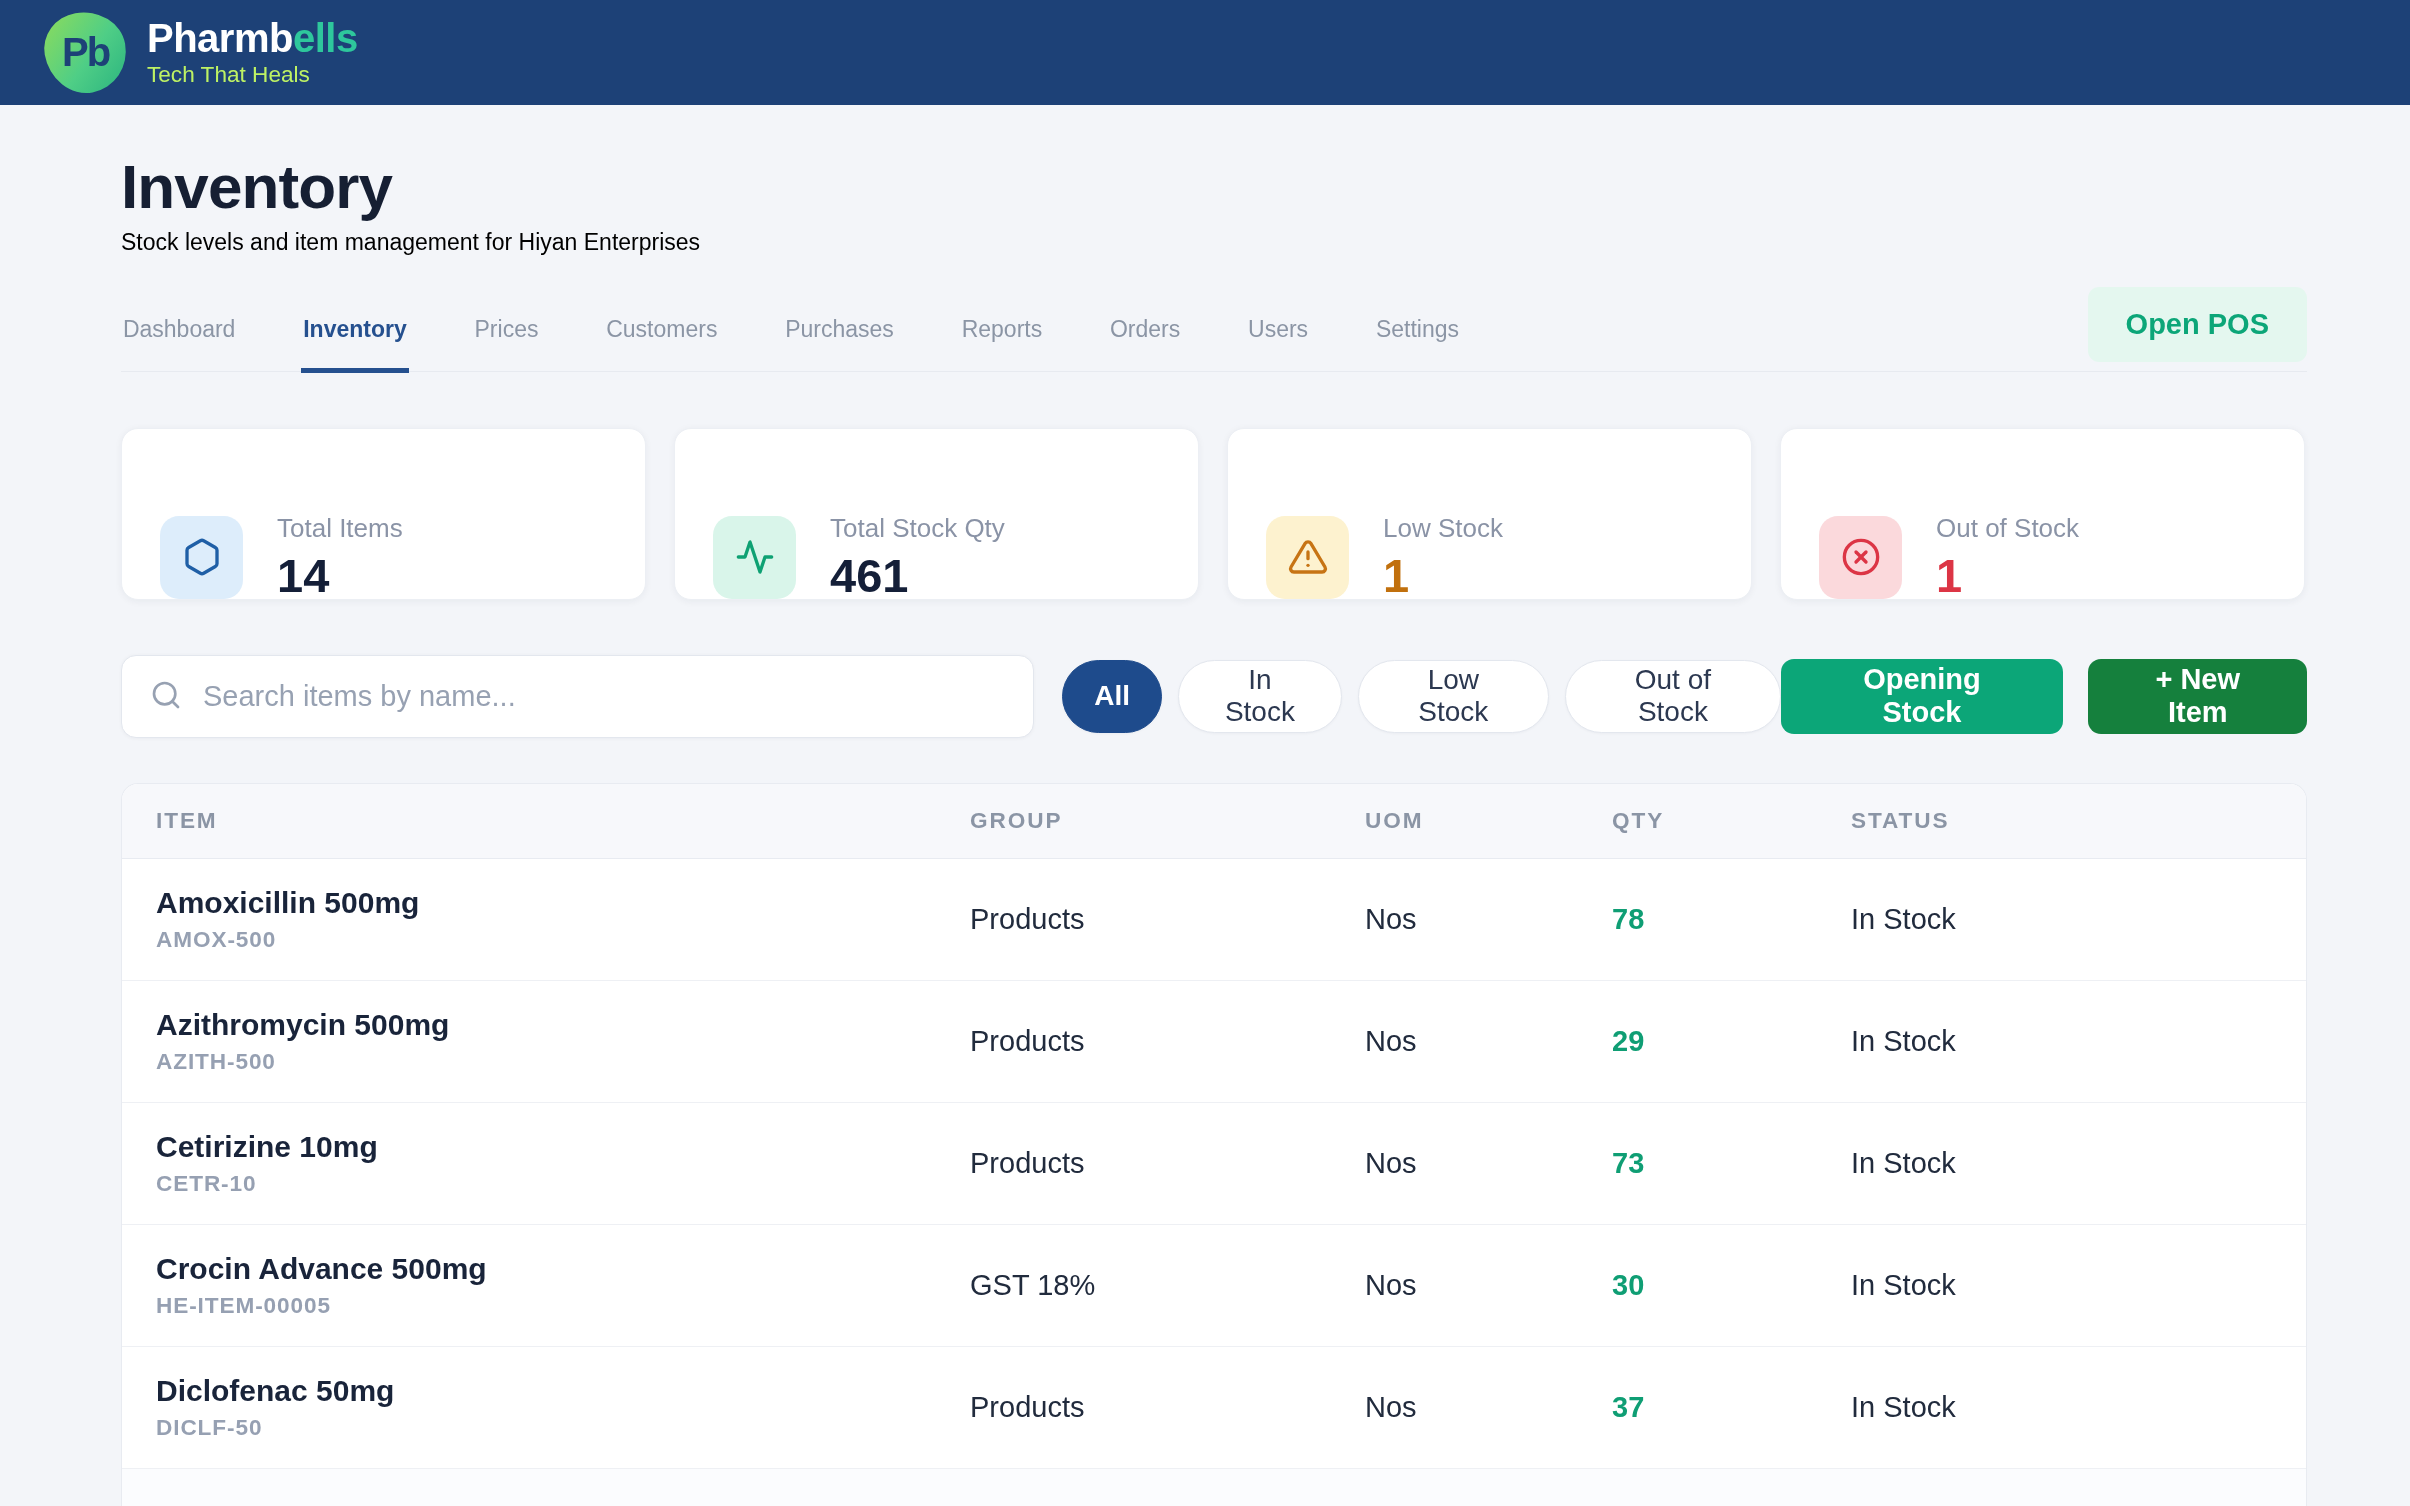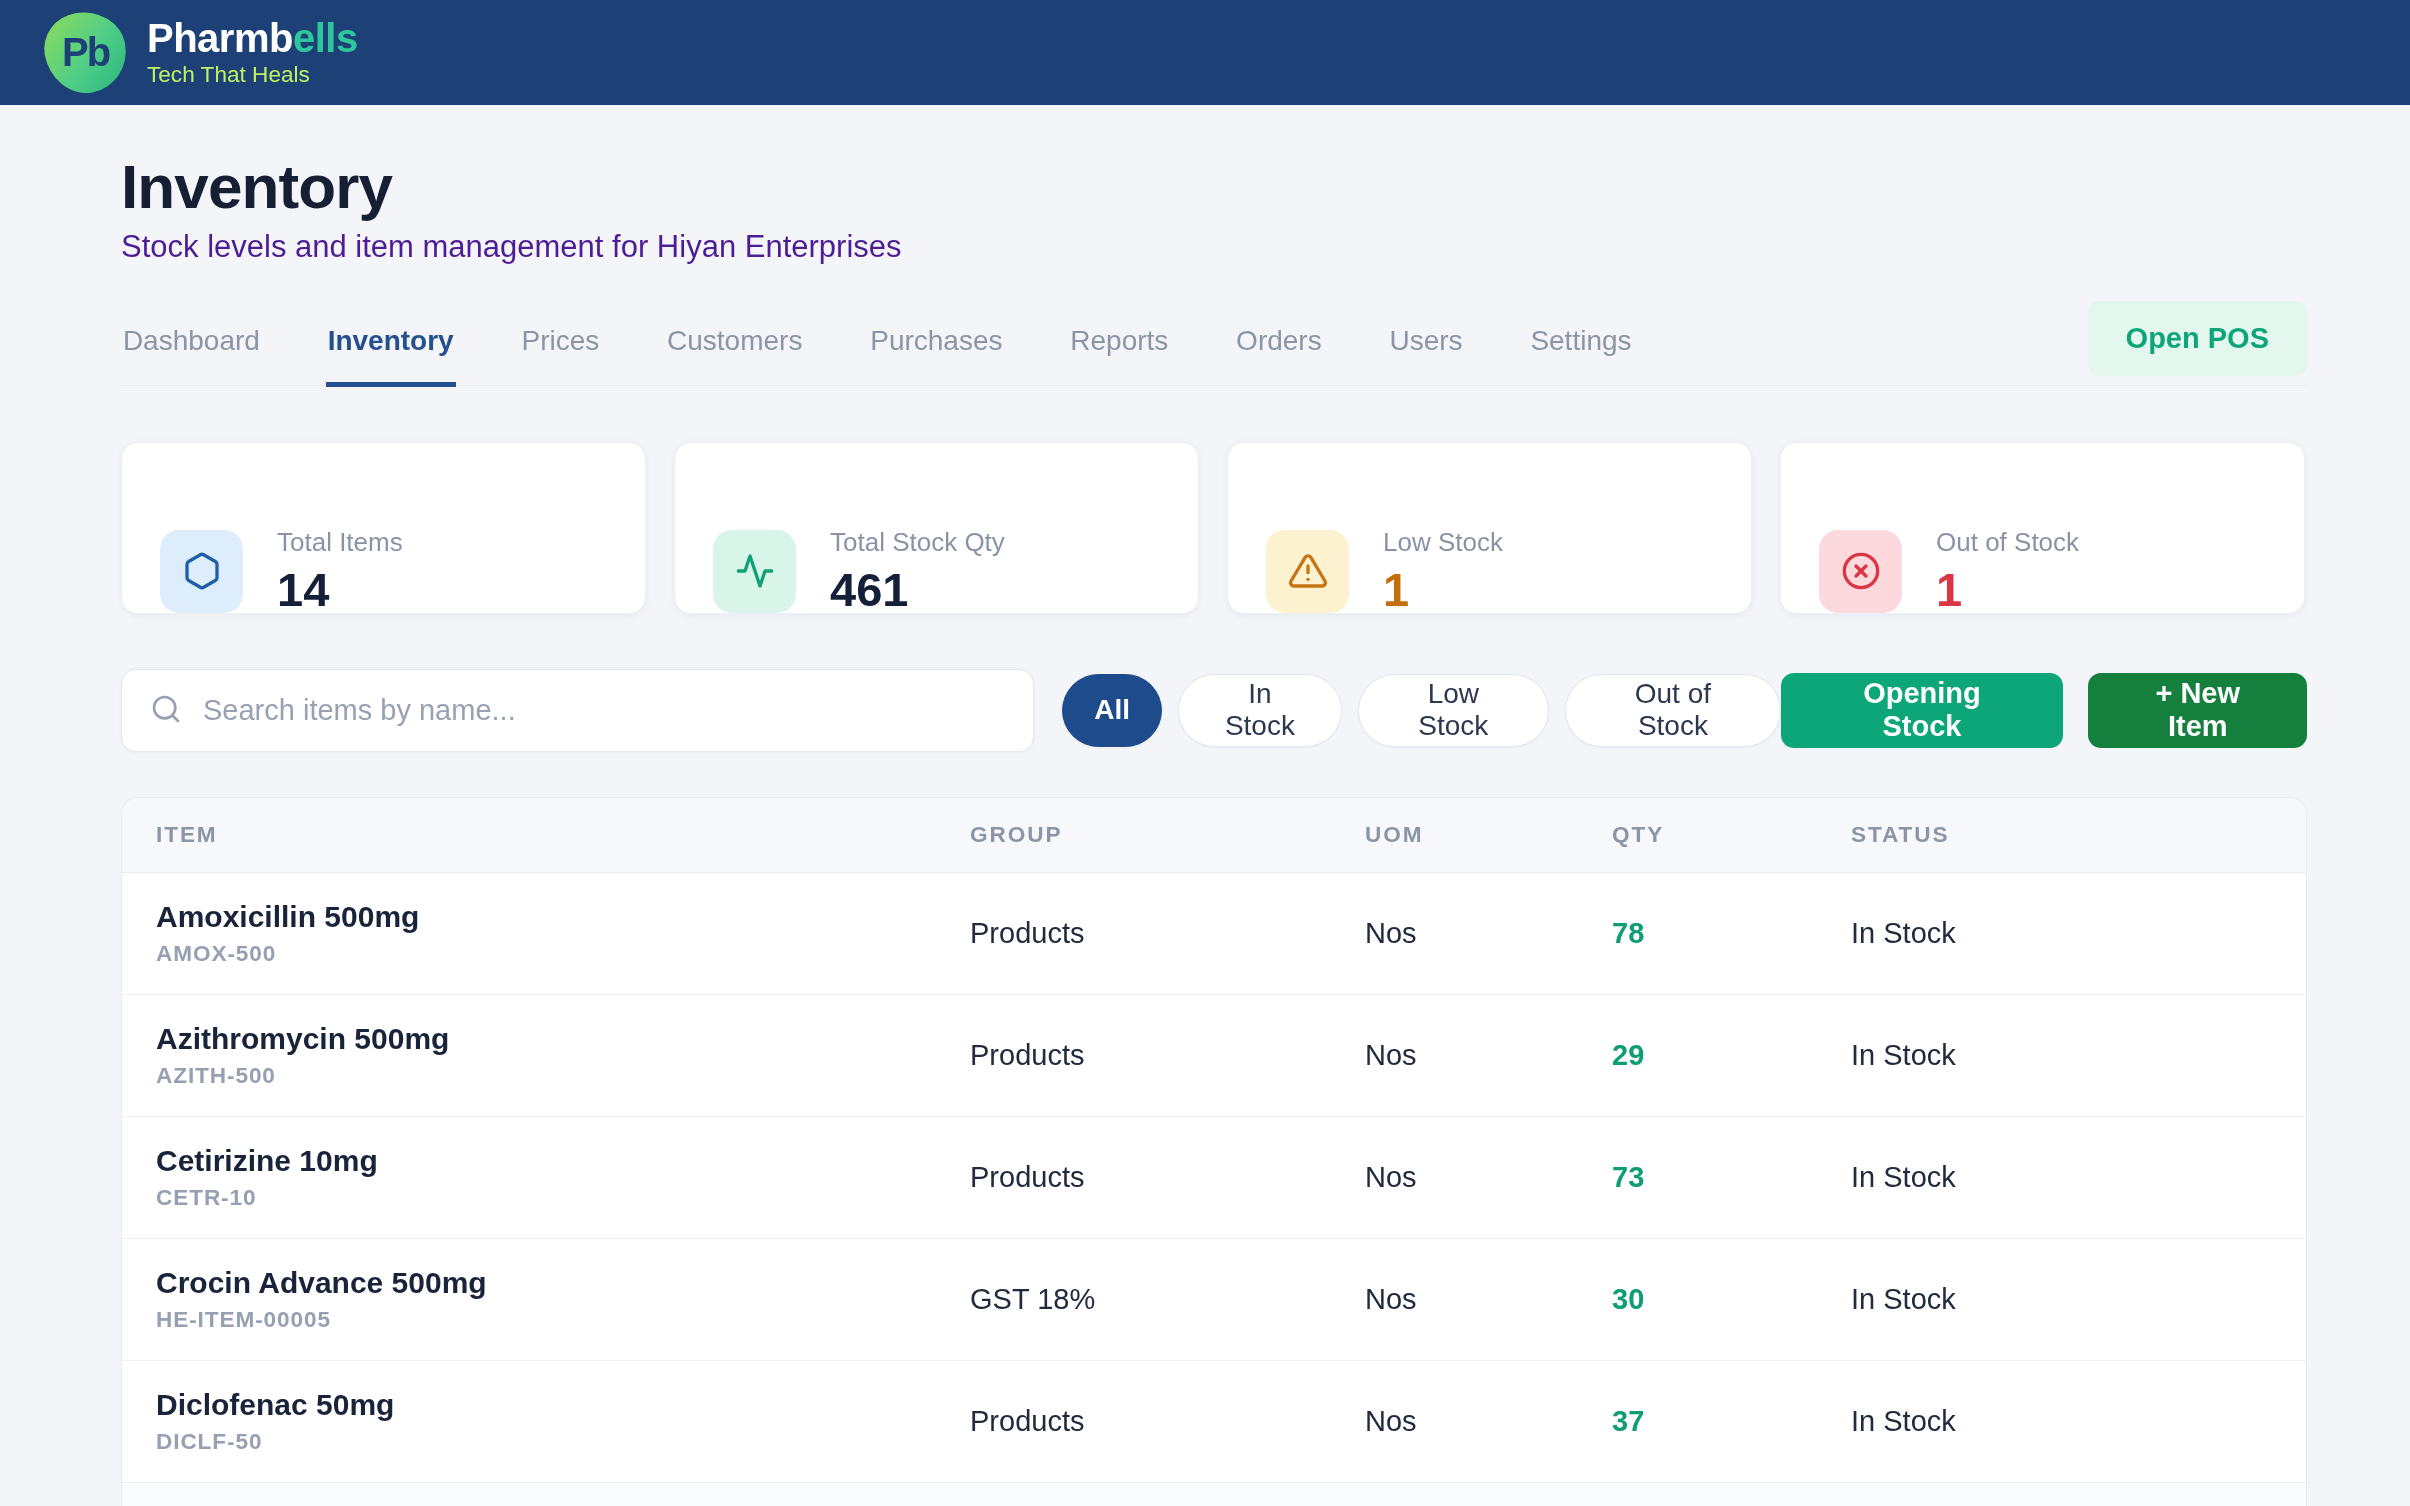--- a/index.html
+++ b/index.html
@@ -44,29 +44,29 @@
     width:60px; height:60px; border-radius:13px;
     background:rgba(255,255,255,0.10);
     display:flex; align-items:center; justify-content:center;
     border:none; cursor:pointer;
   }
 
   
   .content { margin-left:121px; width:2186px; }
 
   .page-title { margin-top:47px; font-size:62px; font-weight:700; color:#161f33; letter-spacing:-0.9px; line-height:1.12; }
-  .page-subtitle { margin-top:7.5px; font-size:31px; color:#4c1d95; }
+  .page-subtitle { margin-top:7.5px; font-size:23px; color:#000000; }
 
   
   .tabbar {
     margin-top:43px; display:flex; align-items:flex-end; gap:64px;
     border-bottom:1.9px solid #e7eaf0; position:relative;
   }
   .tab {
-    font-size:28px; color:#8b95a5; font-weight:500;
+    font-size:23px; color:#8b95a5; font-weight:500;
     padding:17px 1.9px 28px 1.9px; cursor:pointer; white-space:nowrap;
   }
   .tab.active {
     color:#25508f; font-weight:700;
     border-bottom:5.6px solid #25508f; margin-bottom:-1.9px; padding-bottom:24.5px;
   }
   .open-pos {
     position:absolute; right:0; bottom:9.4px;
     height:75px; padding:0 38px; border:none; border-radius:11.3px;
     background:#e4f7ef; color:#0ca678;

